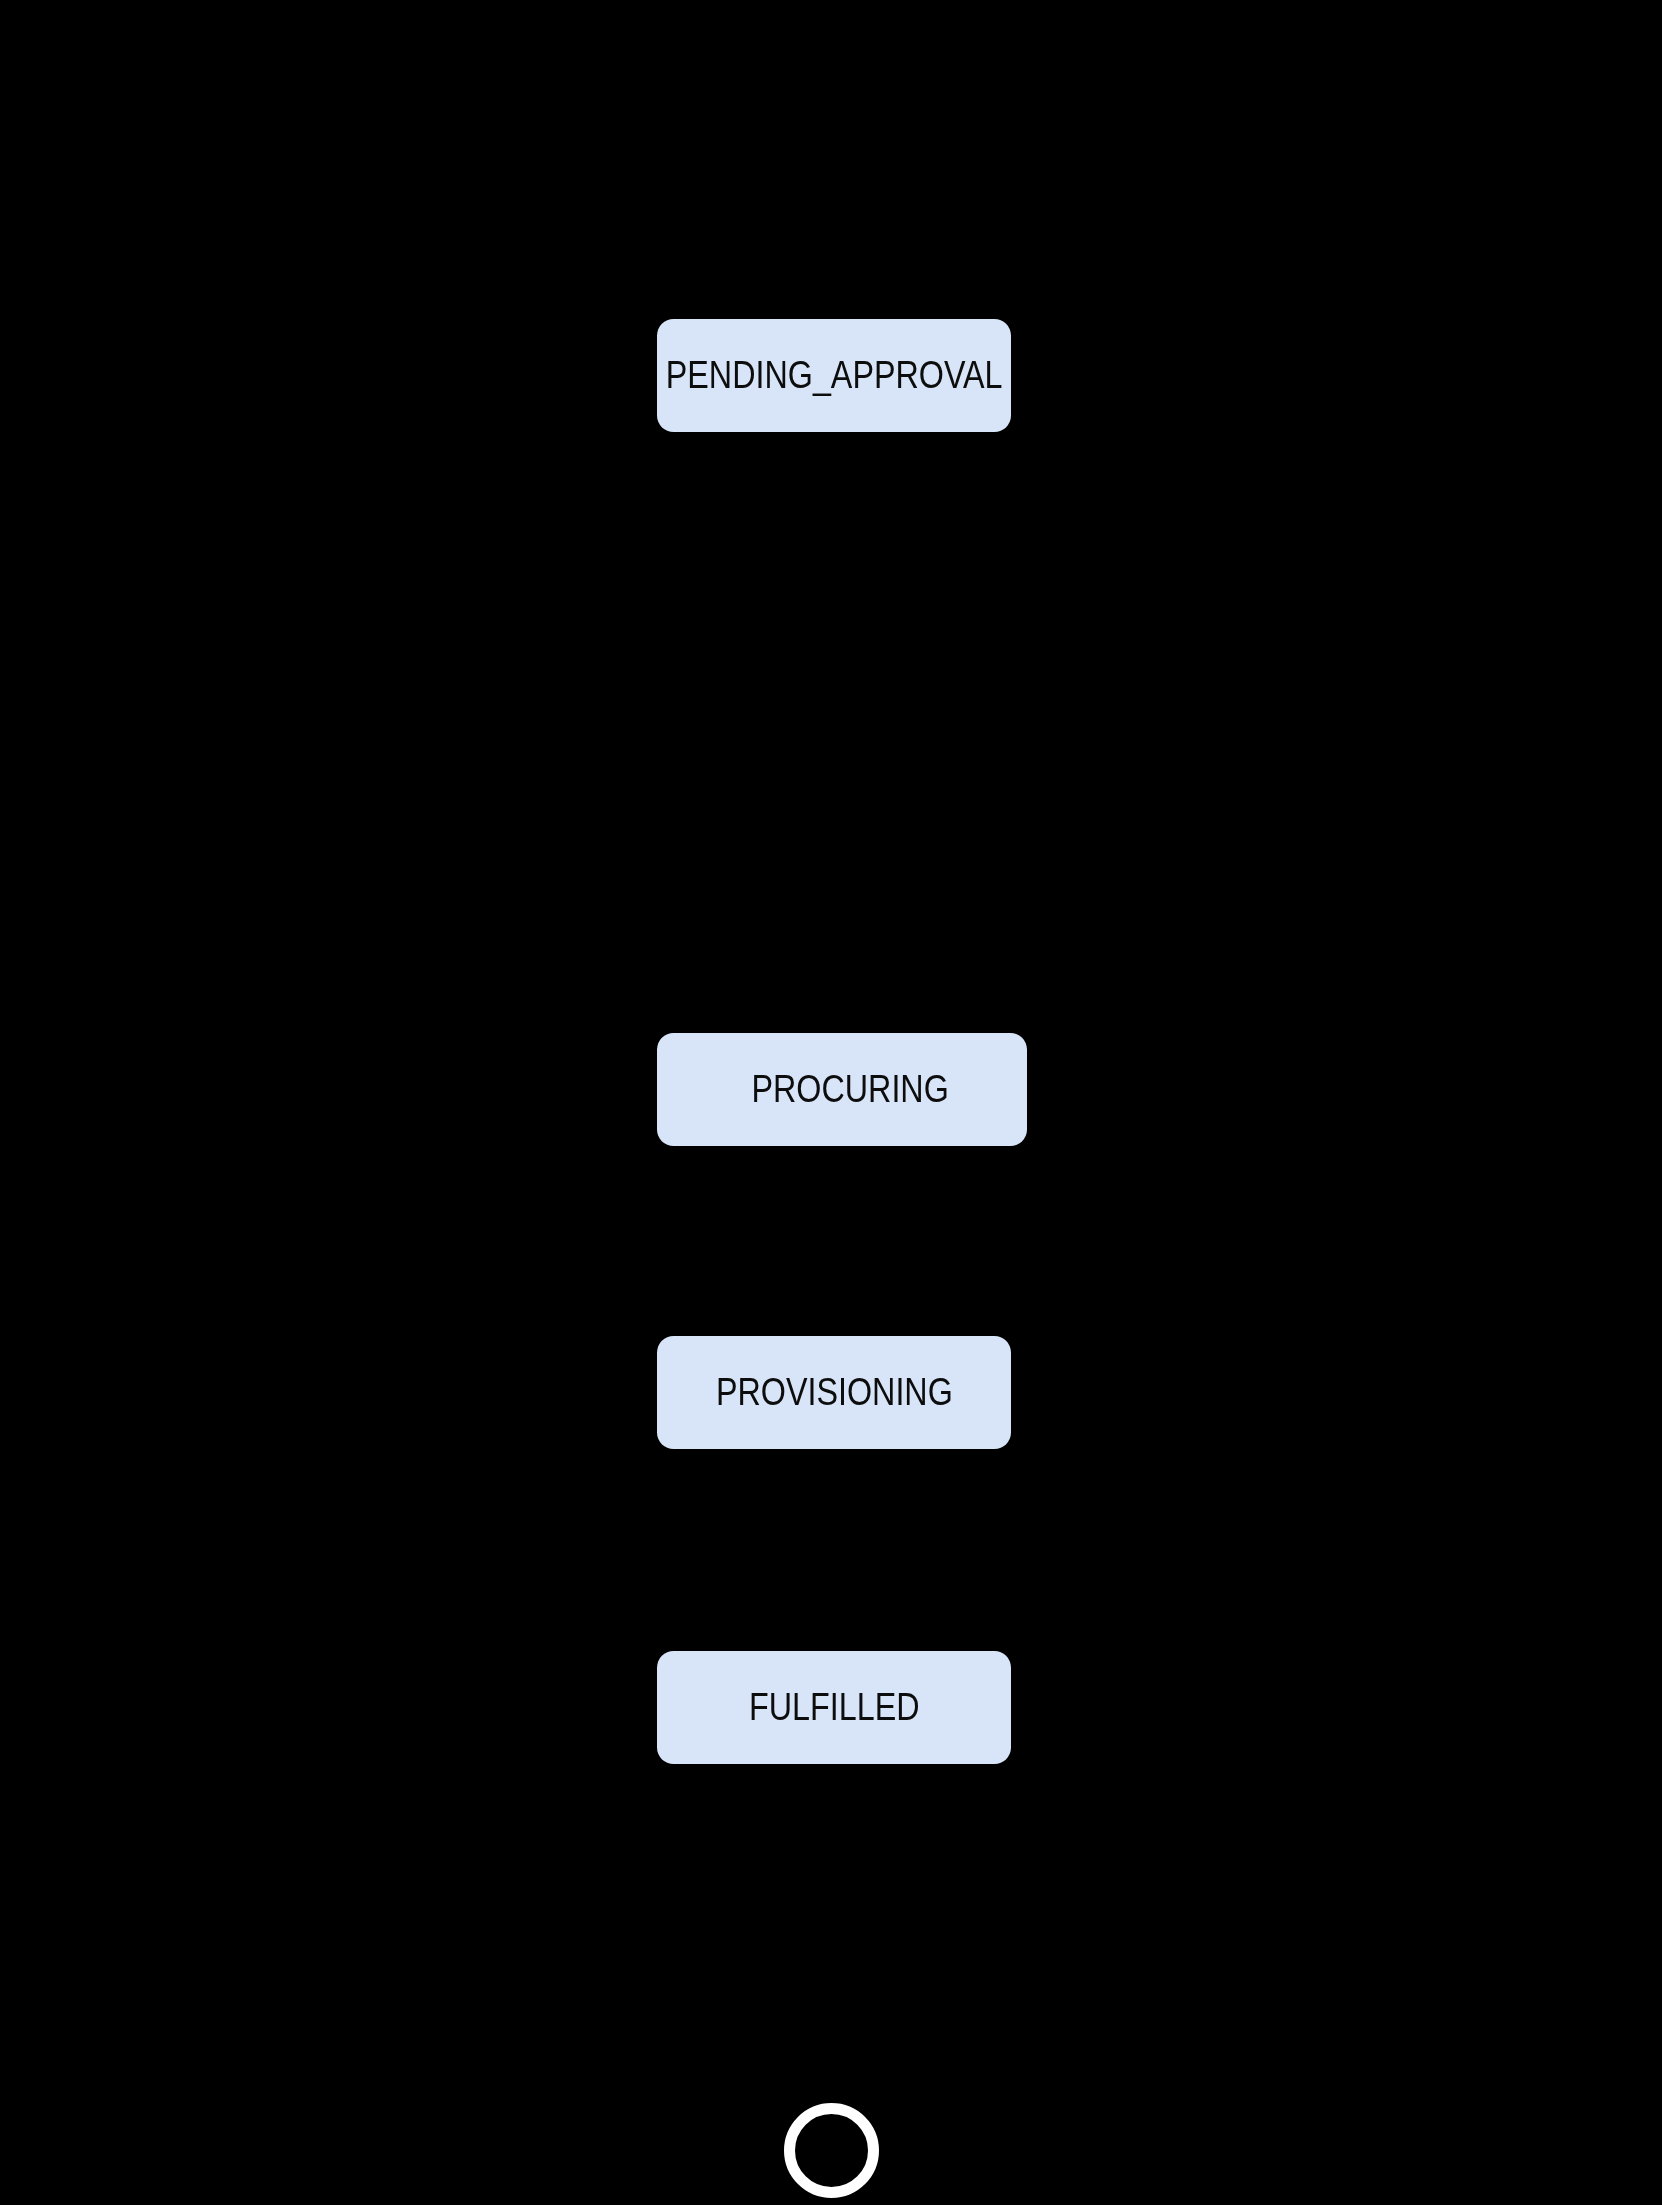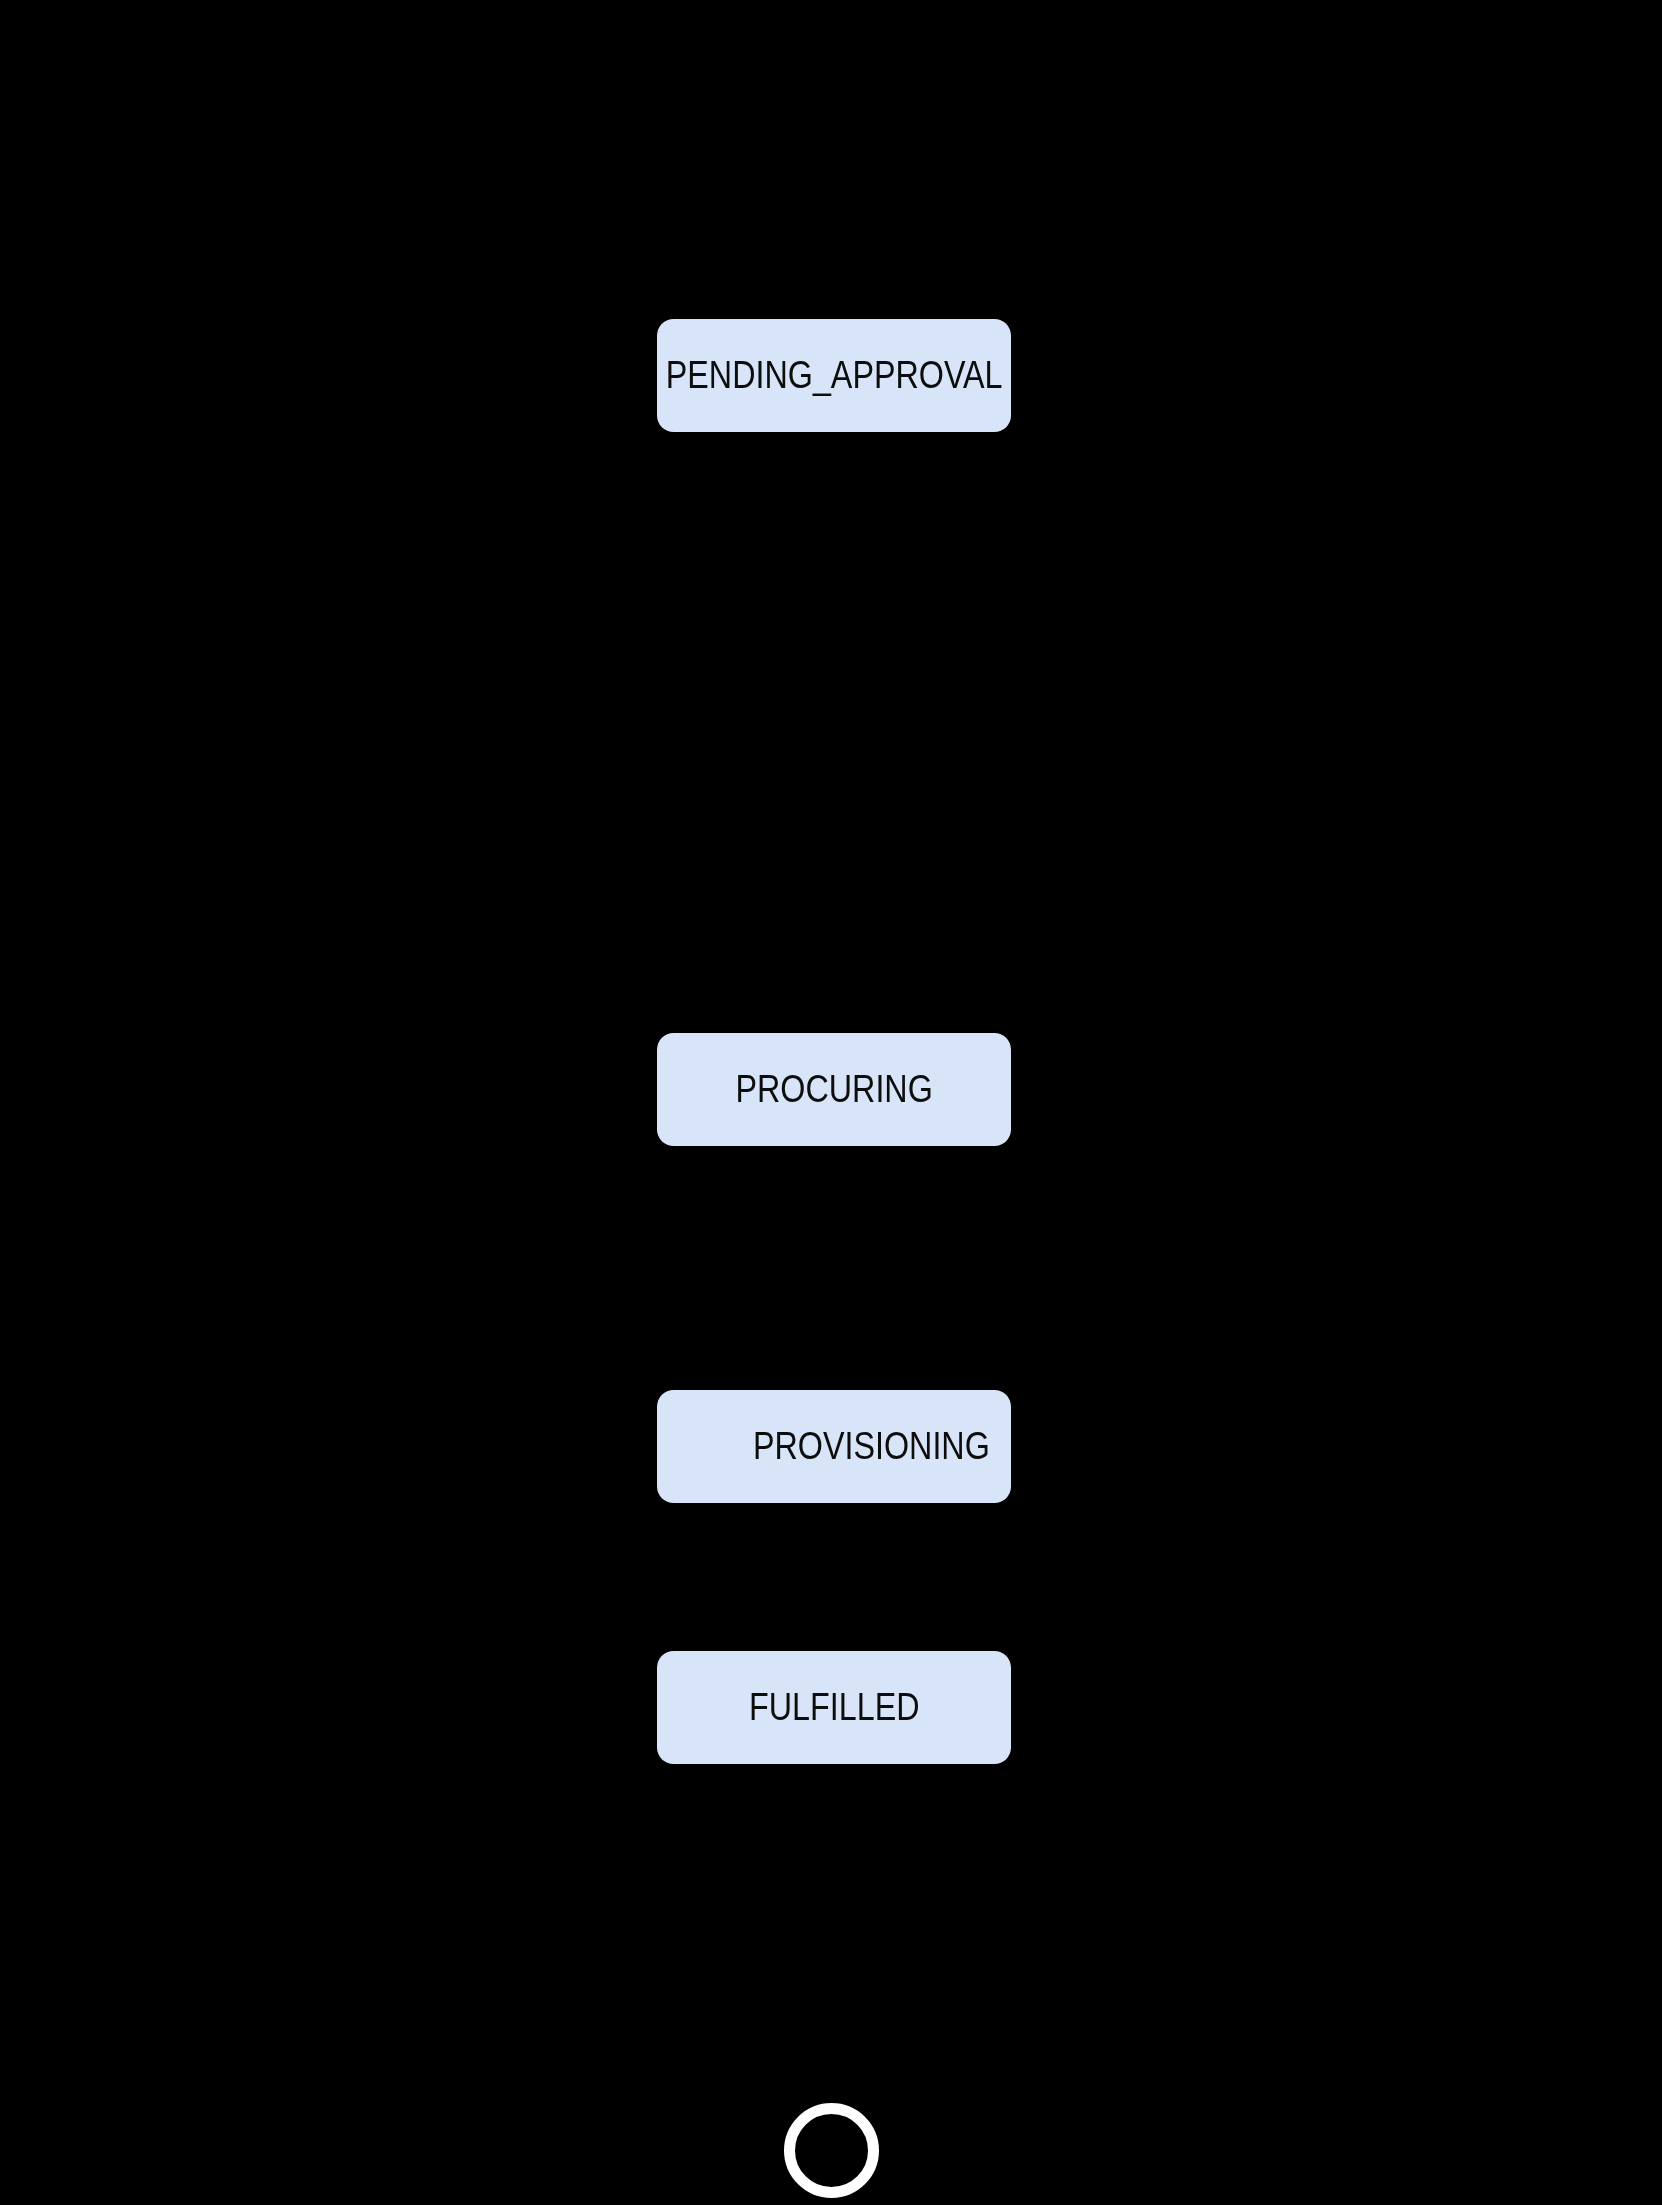--- a/index.html
+++ b/index.html
@@ -49,25 +49,25 @@
 </head>
 <body>
 
 <div class="canvas">
 
   <div class="node" style="top: 319px;">
     <span class="node-label">PENDING_APPROVAL</span>
   </div>
 
 
-  <div class="node" style="top: 1033px;">
+  <div class="node" style="top: 1033px; padding-left: 16px;">
     <span class="node-label">PROCURING</span>
   </div>
 
-  <div class="node" style="top: 1390px; justify-content: flex-end;">
+  <div class="node" style="top: 1336px;">
     <span class="node-label">PROVISIONING</span>
   </div>
 
   <div class="node" style="top: 1651px;">
     <span class="node-label">FULFILLED</span>
   </div>
 
   <div class="final-state"></div>
 
 </div>

